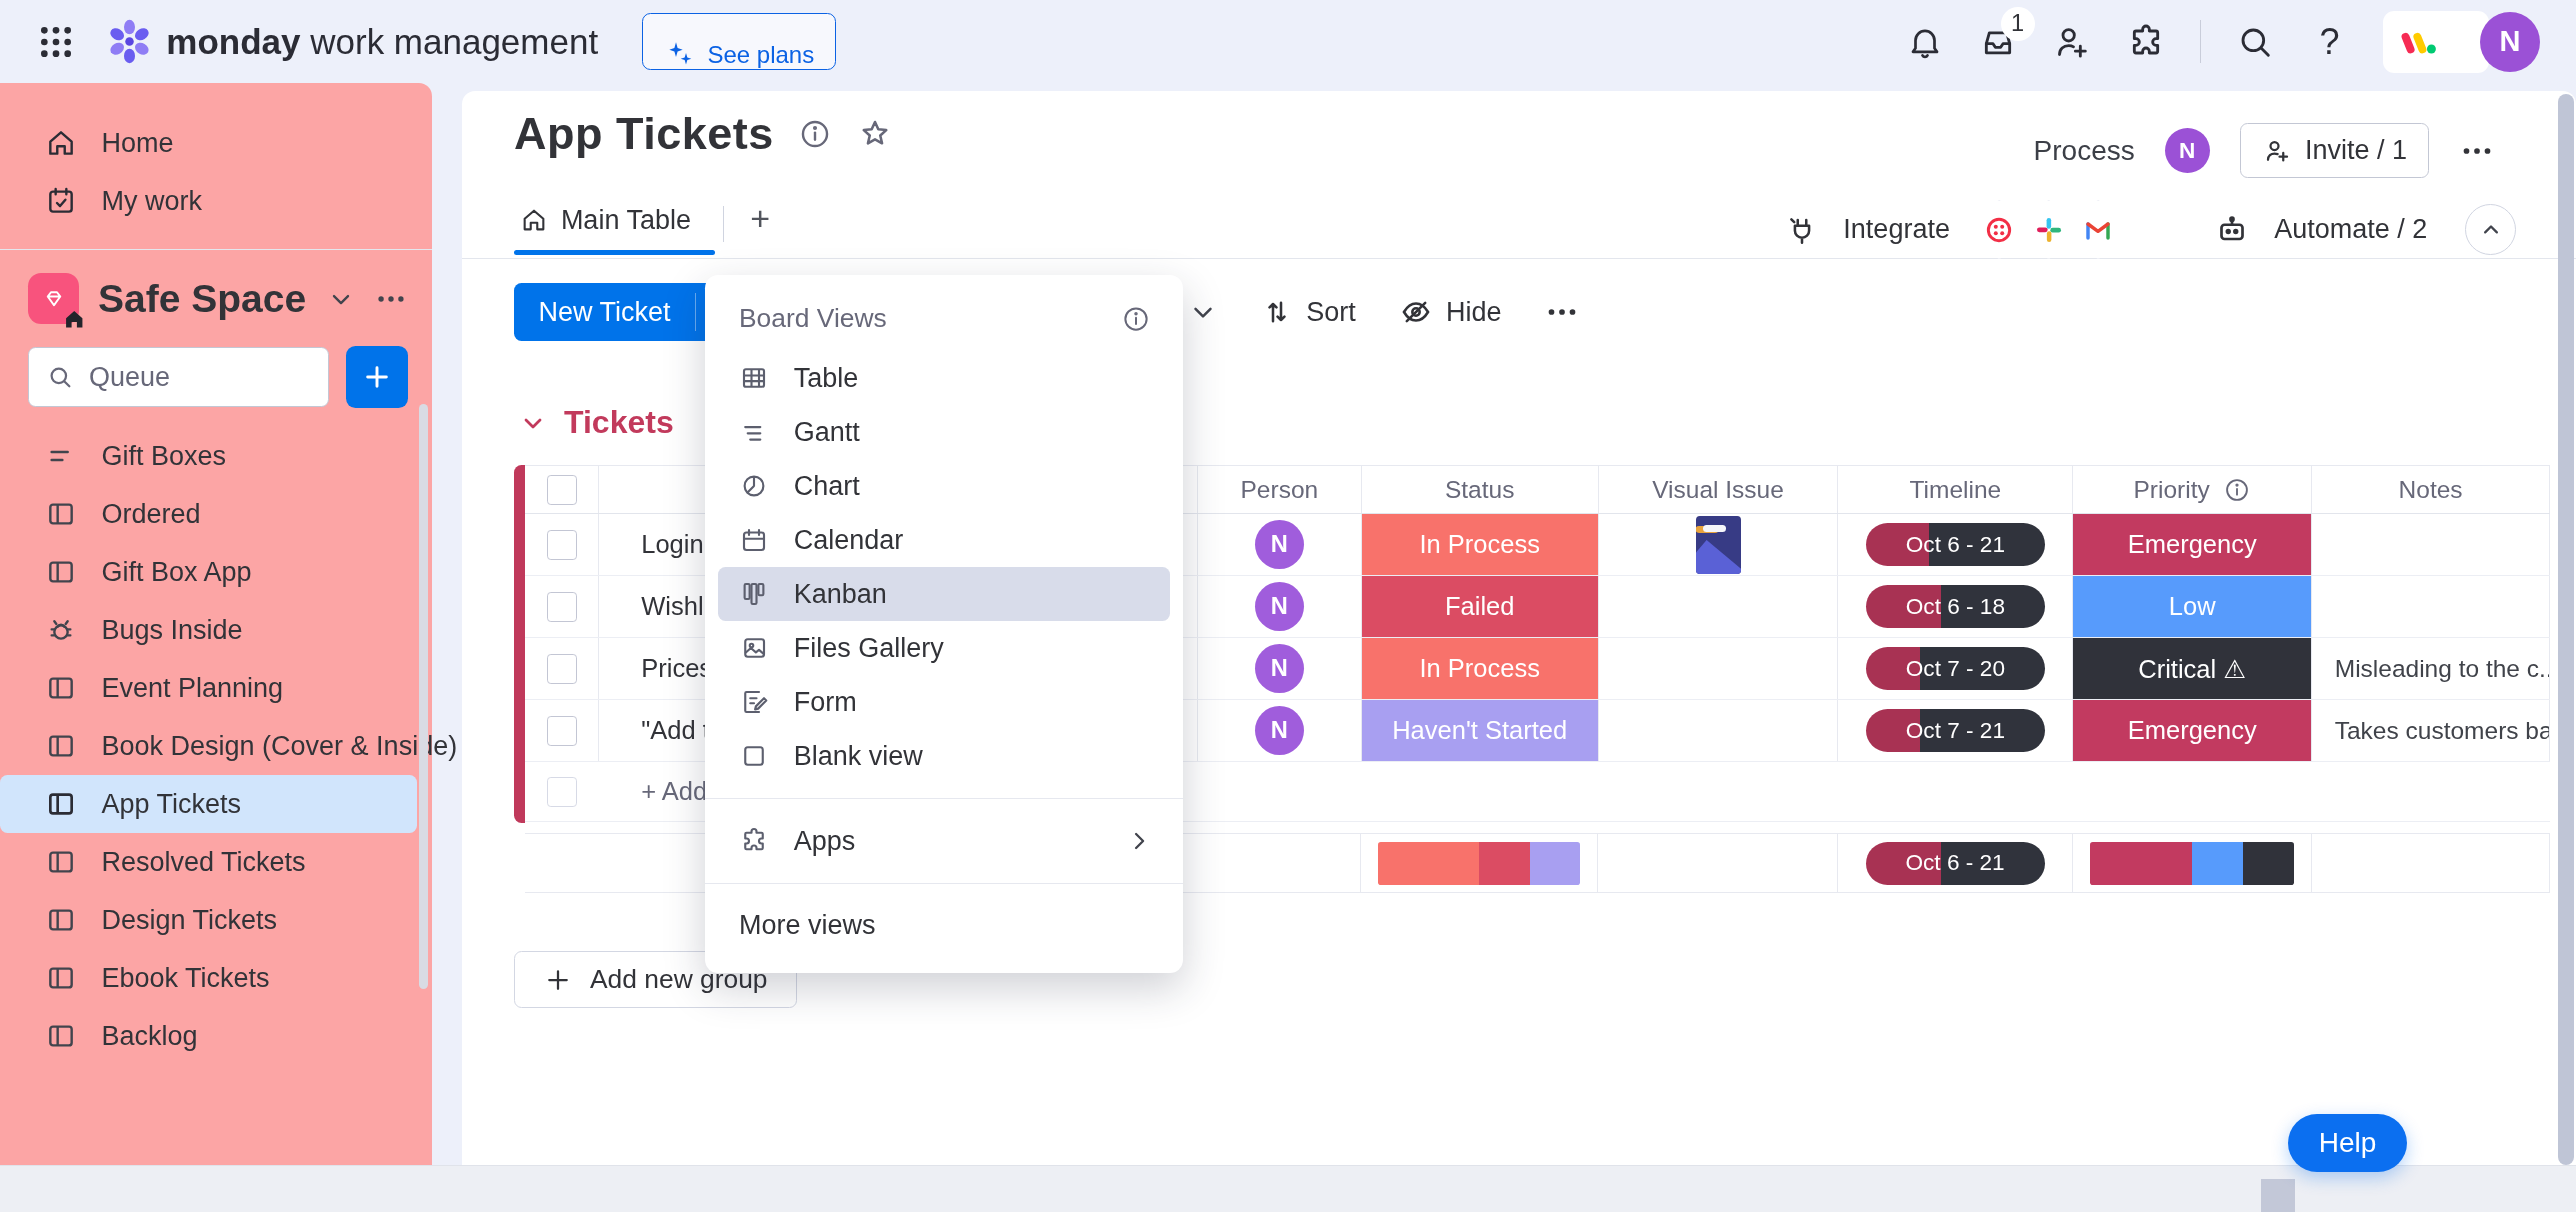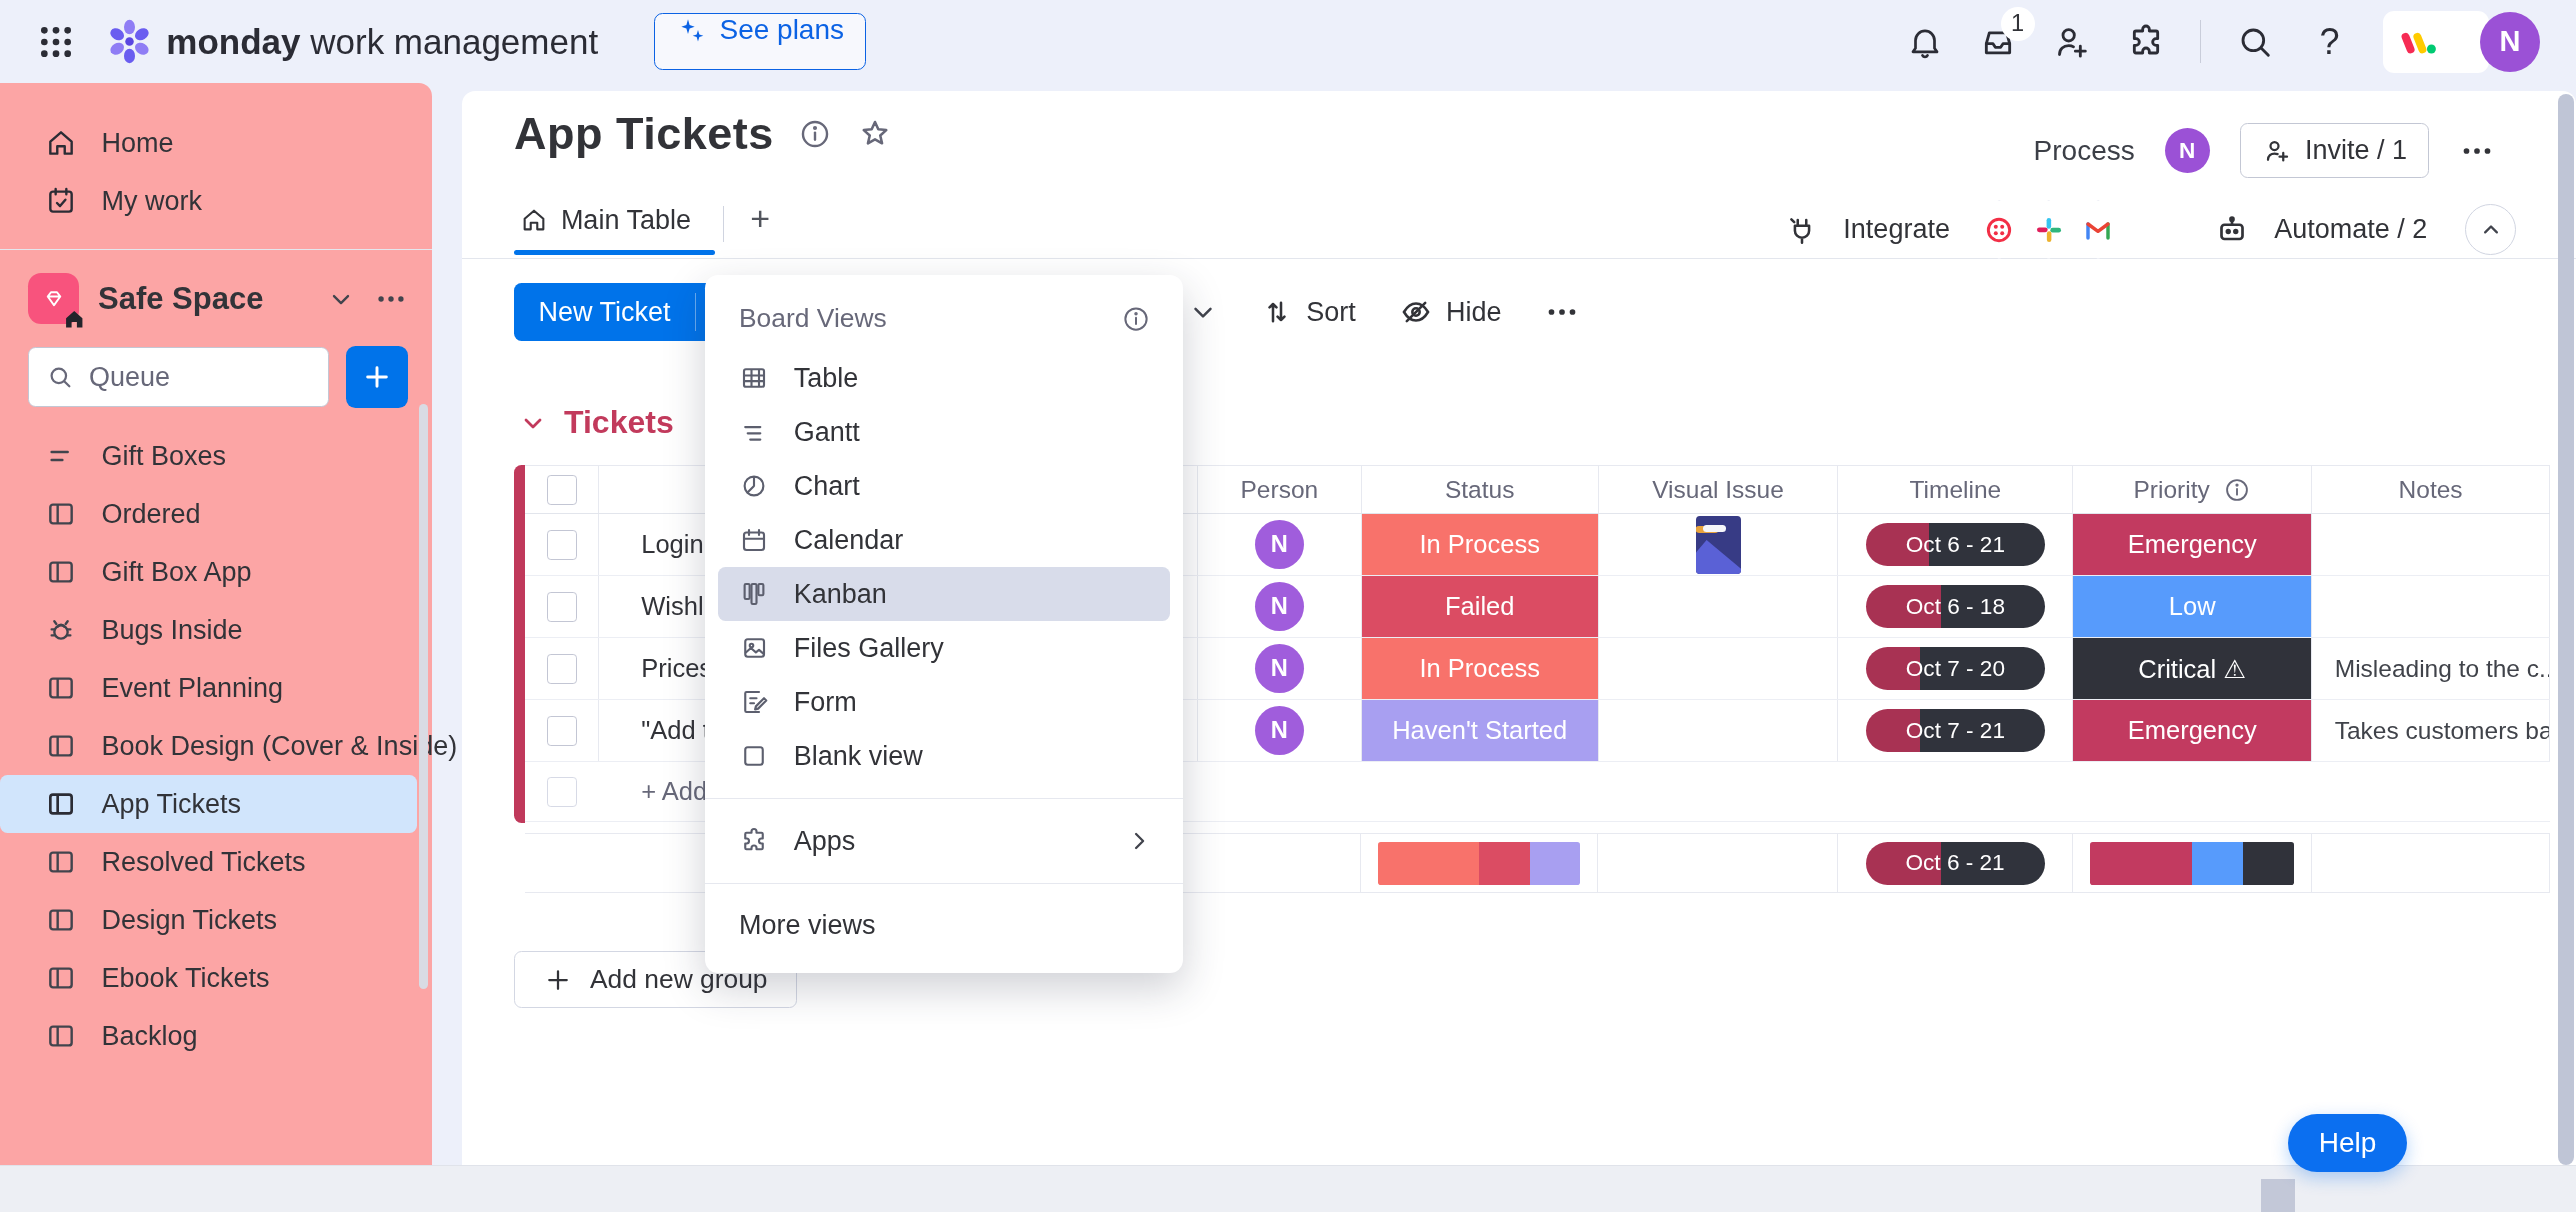--- a/index.html
+++ b/index.html
@@ -7,22 +7,22 @@
        font-family:"Liberation Sans",sans-serif;color:#323338;overflow:hidden;}
   svg{display:block}
   .ico{display:inline-flex;align-items:center;justify-content:center;flex:none}
 
   
   .topbar{position:absolute;top:0;left:0;right:0;height:83px;display:flex;align-items:center;
           padding:0 36px;box-sizing:border-box;}
   .logo-wrap{display:flex;align-items:center;margin-left:28px}
   .logo-text{font-size:35px;margin-left:11.3px;white-space:nowrap;color:#2b2c35}
   .logo-text .bold{font-weight:700}
-  .see-plans{margin-left:56px;display:flex;align-items:flex-start;gap:11.3px;border:1.9px solid #0b62e4;
-             color:#0b62e4;border-radius:8.5px;height:55px;padding:0 21px;font-size:28px;background:rgba(255,255,255,.55);cursor:pointer}
+  .see-plans{margin-left:44px;display:flex;align-items:flex-end;gap:11.3px;border:1.9px solid #0b62e4;
+             color:#0b62e4;border-radius:8.5px;height:55px;padding:0 21px;font-size:24px;background:rgba(255,255,255,.55);cursor:pointer}
   .topbar-right{margin-left:auto;display:flex;align-items:center;gap:34px}
   .tb-ico{position:relative;color:#2b2c35}
   .badge{position:absolute;top:-15px;right:-17px;background:#fff;border-radius:50%;min-width:34px;height:34px;
          font-size:23.6px;display:flex;align-items:center;justify-content:center;color:#323338}
   .tb-divider{width:1.9px;height:43px;background:#c9cdda}
   .account{display:flex;align-items:center}
   .account-pill{width:106px;height:62px;background:#fff;border-radius:11.3px;display:flex;align-items:center;padding-left:13.2px;box-sizing:border-box}
   .avatar{width:60px;height:60px;border-radius:50%;background:#9b51d6;color:#fff;display:flex;align-items:center;
           justify-content:center;font-size:29px;font-weight:700;margin-left:-9.4px}
 
@@ -31,21 +31,21 @@
            box-sizing:border-box;padding-top:31px;}
   .side-item{display:flex;align-items:center;height:58px;margin:0 15px 0 0;padding-left:45px;gap:24.5px;
              font-size:27px;border-radius:7.5px;cursor:pointer;white-space:nowrap}
   .side-item .ico{color:#41444d}
   .side-item.active{background:#d1e5fc}
   .side-divider{height:0.9px;background:#e4e7ee;margin:19px 0 15px 0}
   .ws-row{display:flex;align-items:center;height:68px;padding:0 24.5px 0 28px;gap:19px}
   .ws-avatar{position:relative;width:51px;height:51px;border-radius:13.2px;background:#f8537d;display:flex;
              align-items:center;justify-content:center;flex:none}
   .ws-badge{position:absolute;right:-7.5px;bottom:-7.5px}
-  .ws-name{font-size:31px;font-weight:700;flex:1}
+  .ws-name{font-size:39px;font-weight:700;flex:1}
   .ws-row .ico{color:#41444d}
   .search-row{display:flex;align-items:center;margin:13.2px 24.5px 19px 28px;gap:17px}
   .search-box{flex:1;height:60px;border:1.9px solid #c3c7d4;border-radius:7.5px;display:flex;align-items:center;
               padding:0 17px;gap:15px;color:#676879;font-size:27px;box-sizing:border-box;background:#fff}
   .add-btn{width:62px;height:62px;background:#0073ea;border-radius:9.4px;color:#fff;display:flex;
            align-items:center;justify-content:center;flex:none;cursor:pointer}
   .side-scroll{position:absolute;right:3.8px;top:321px;width:9.4px;height:585px;background:#d9dbe3;border-radius:5.7px}
 
   
   .main{position:absolute;left:462px;top:91px;right:0;bottom:47px;background:#fff;

